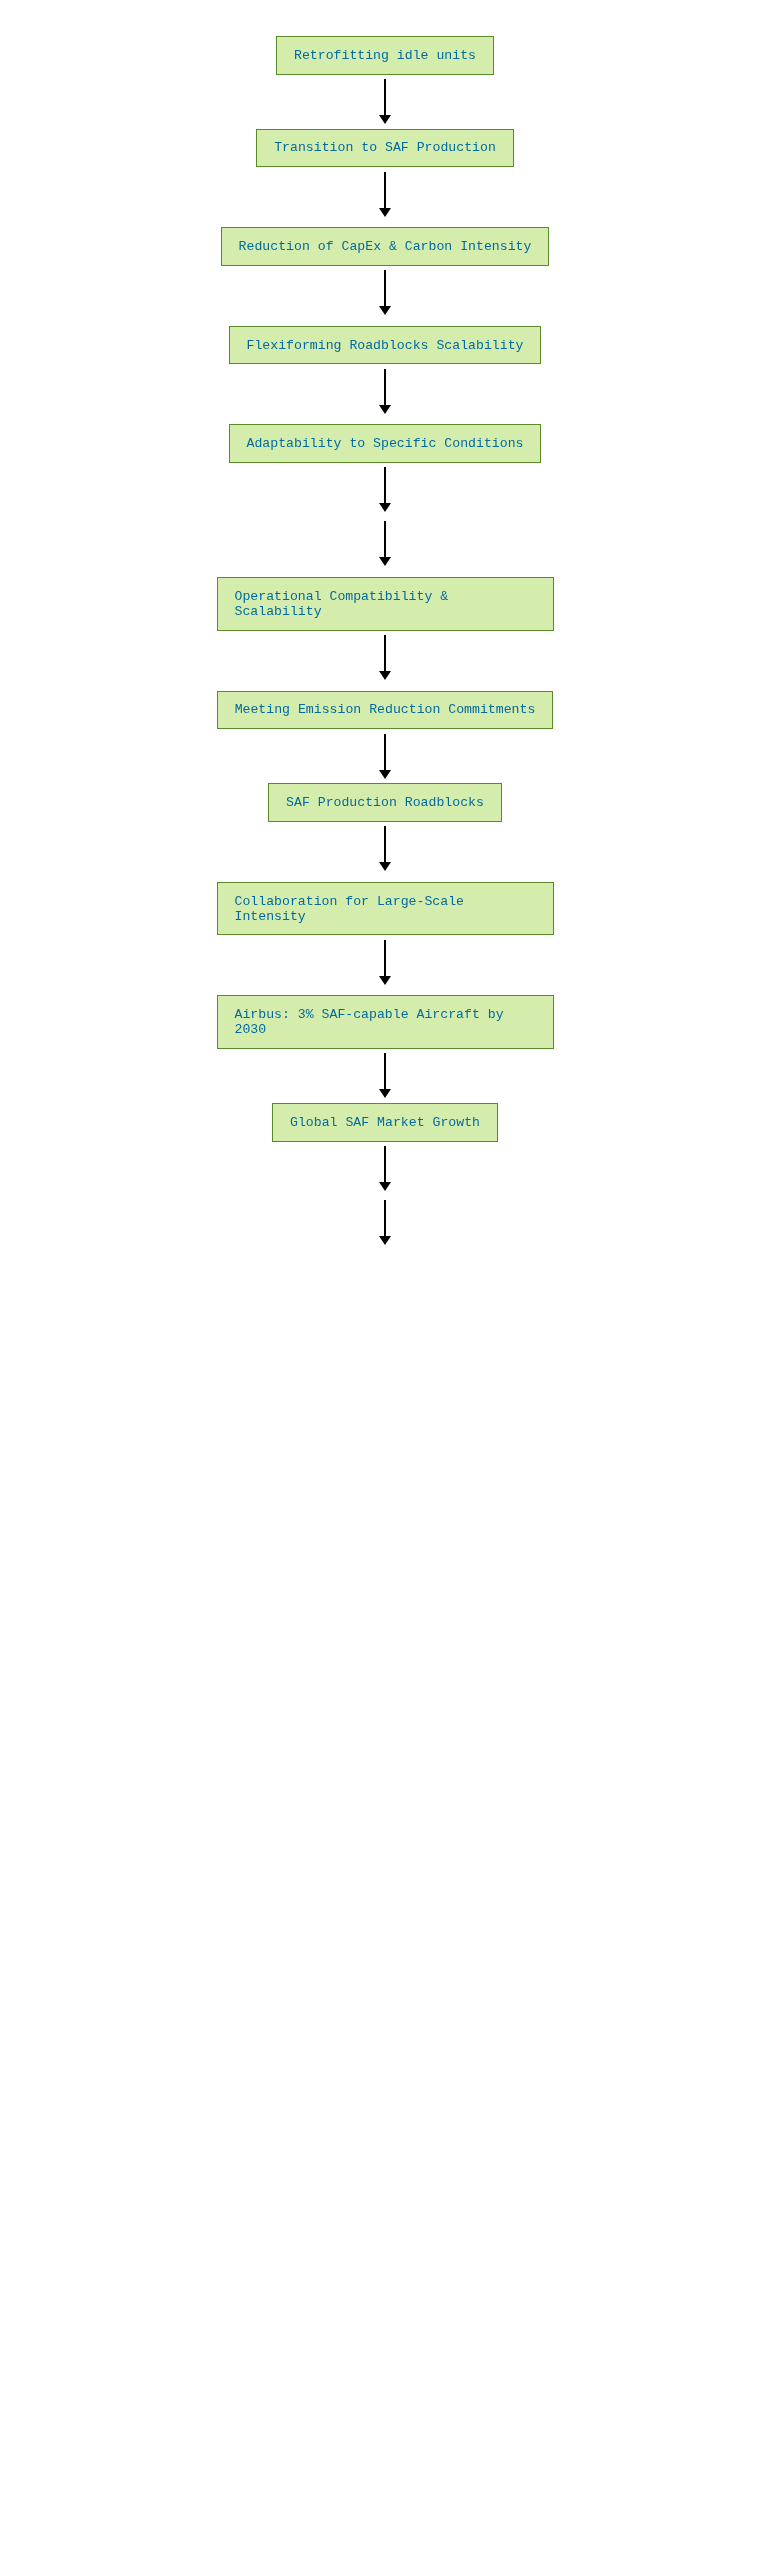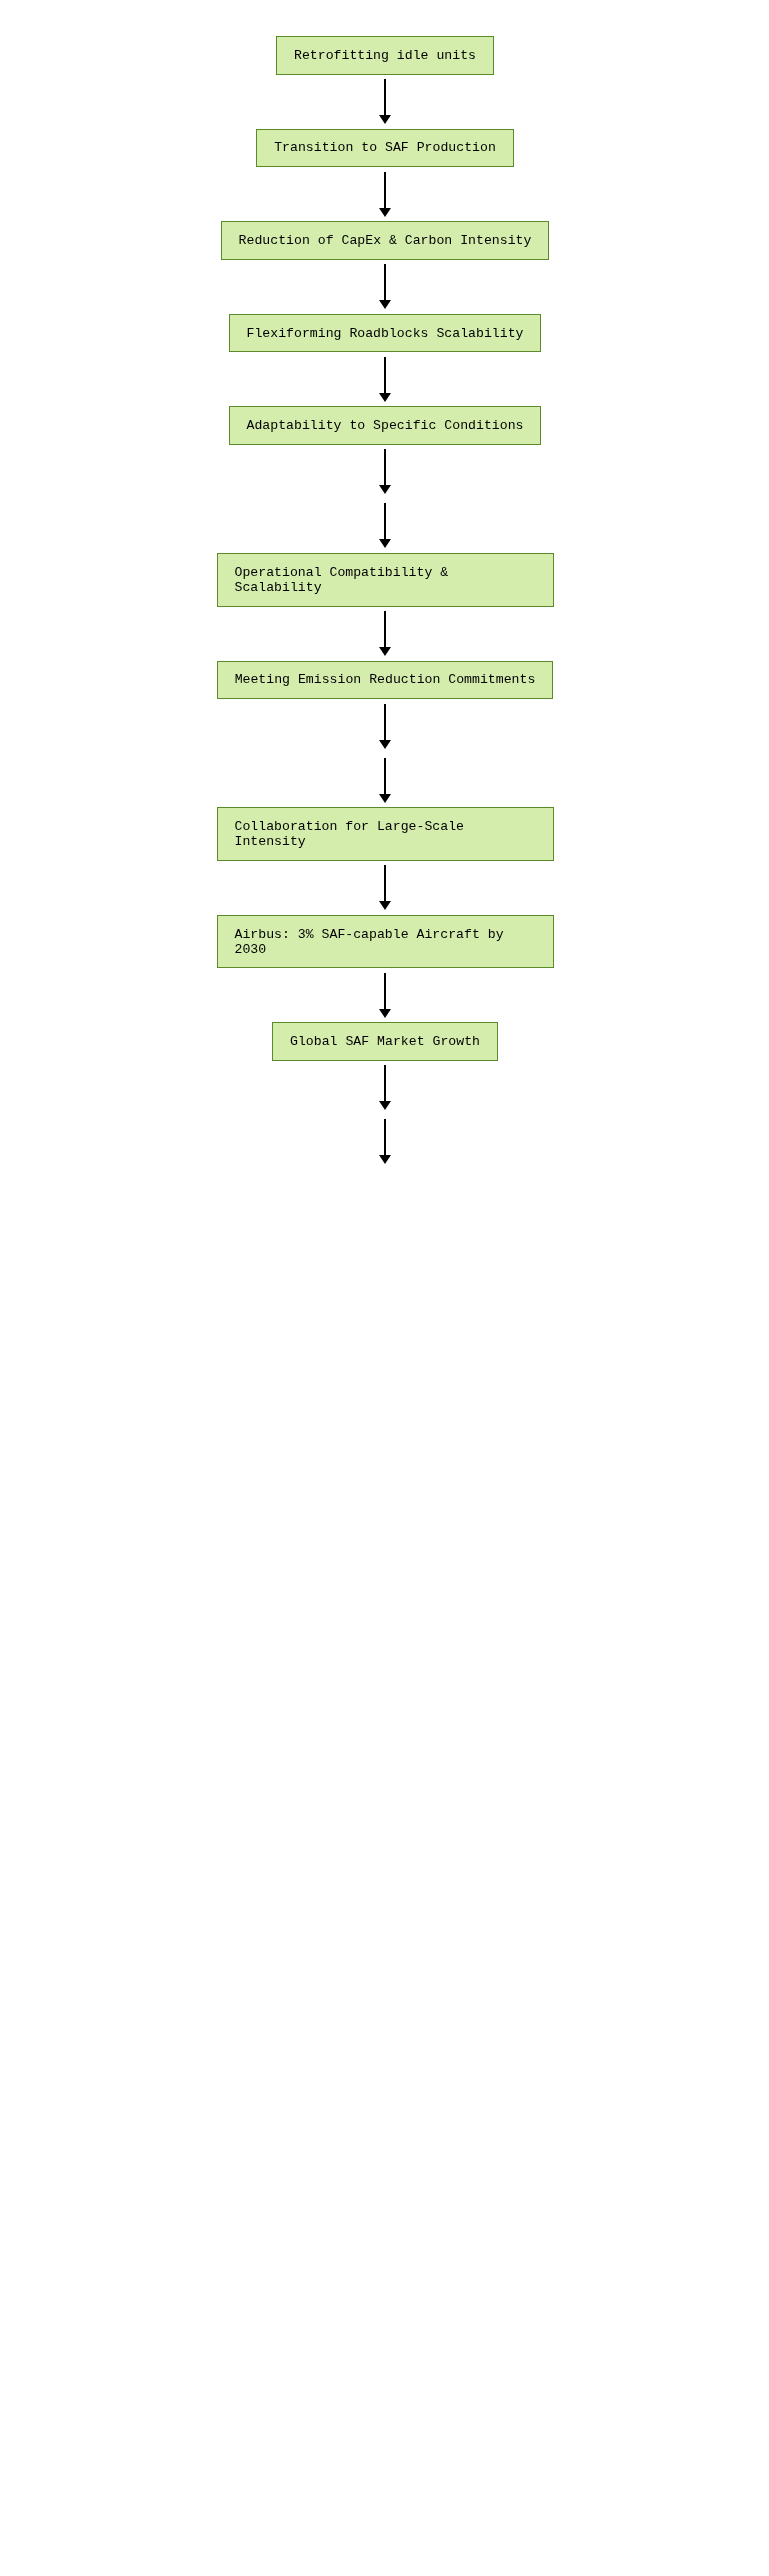--- a/index.html
+++ b/index.html
@@ -25,30 +25,31 @@
       width: 385px;
     }
 
     .flow-node {
       background: #d4edac;
       border: 1.2px solid #5a8a2a;
       padding: 10.8px 17px;
       font-size: 13.2px;
       font-family: 'Courier New', Courier, monospace;
       font-weight: normal;
-      color: #000000;
+      color: #0369a1;
       text-align: left;
       min-width: 192px;
       max-width: 313px;
       width: auto;
     }
 
     .flow-node.wide {
       min-width: 289px;
       max-width: 337px;
+      margin-top: 6px;
     }
 
     .arrow-connector {
       display: flex;
       flex-direction: column;
       align-items: center;
       height: 54px;
       justify-content: center;
     }
 
@@ -102,20 +103,21 @@
     <div class="flow-node wide">Operational Compatibility &amp; Scalability</div>
     <div class="arrow-connector">
       <div class="arrow-line"></div>
       <div class="arrow-head"></div>
     </div>
     <div class="flow-node wide">Meeting Emission Reduction Commitments</div>
     <div class="arrow-connector">
       <div class="arrow-line"></div>
       <div class="arrow-head"></div>
     </div>
+    <div class="flow-node">SAF Production Roadblocks</div>
     <div class="arrow-connector">
       <div class="arrow-line"></div>
       <div class="arrow-head"></div>
     </div>
     <div class="flow-node wide">Collaboration for Large-Scale Intensity</div>
     <div class="arrow-connector">
       <div class="arrow-line"></div>
       <div class="arrow-head"></div>
     </div>
     <div class="flow-node wide">Airbus: 3% SAF-capable Aircraft by 2030</div>

